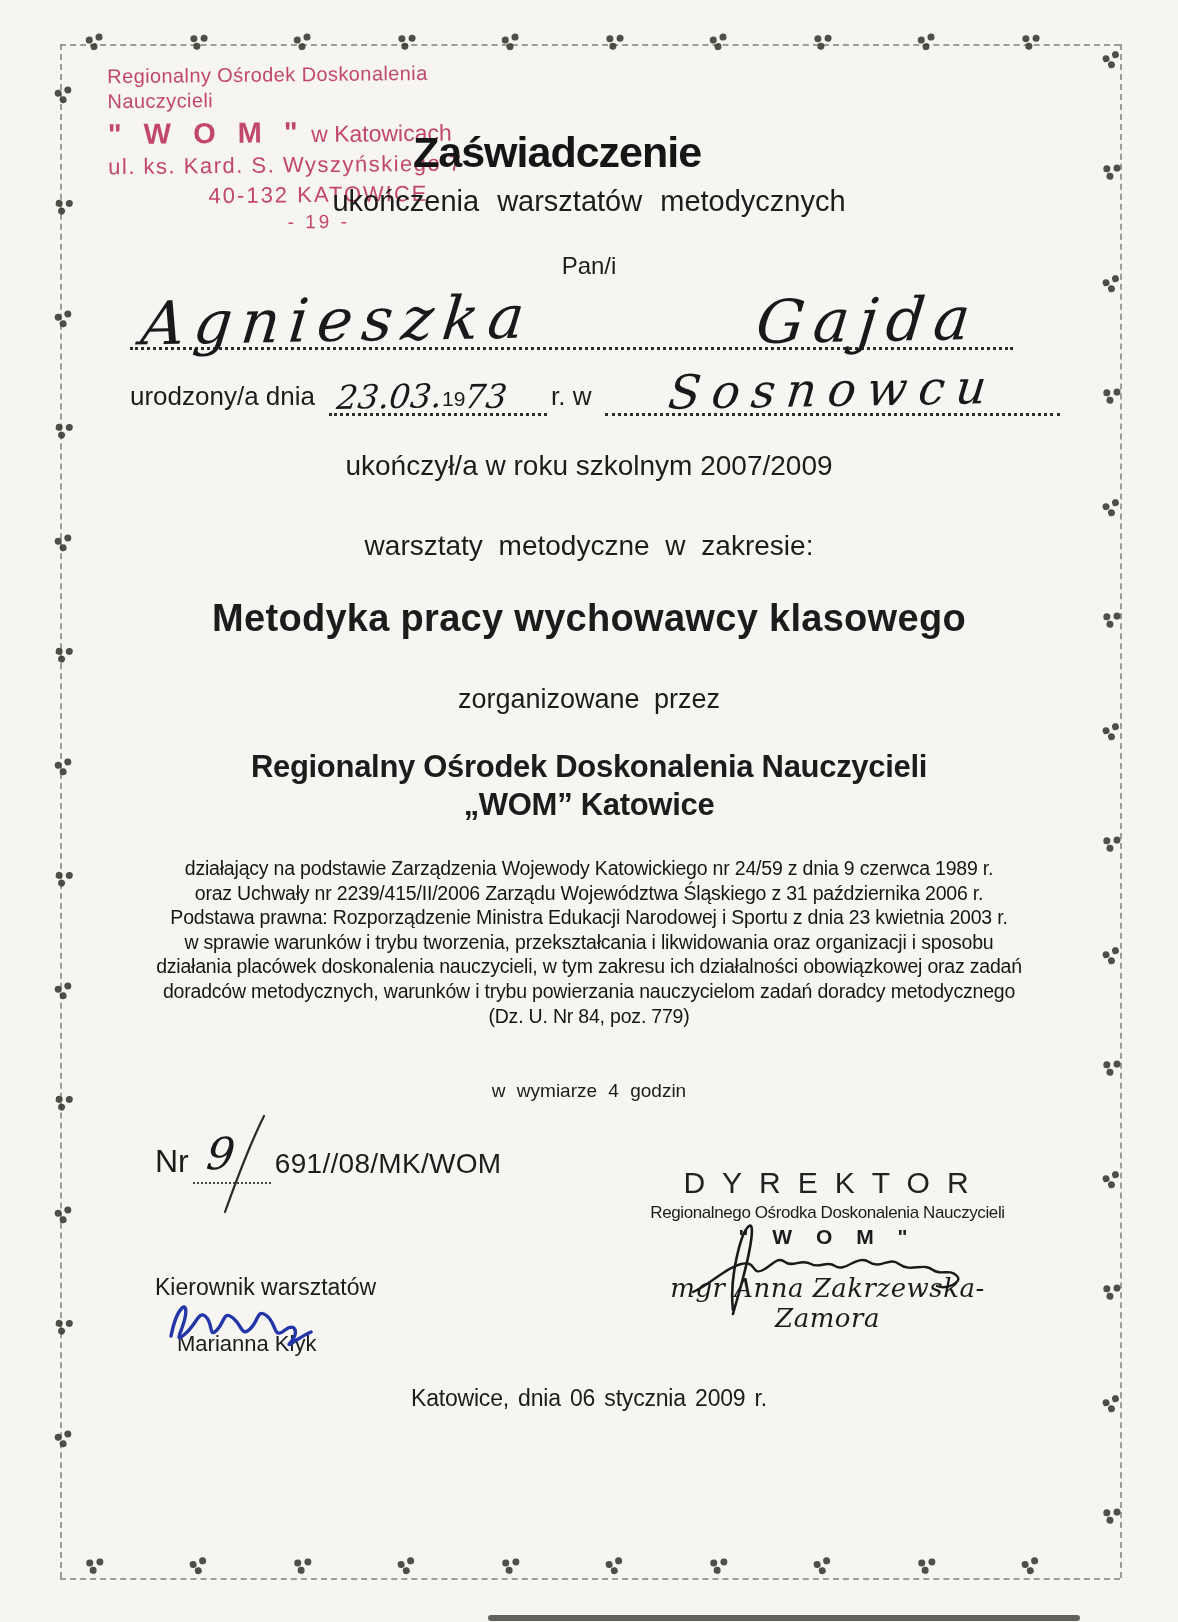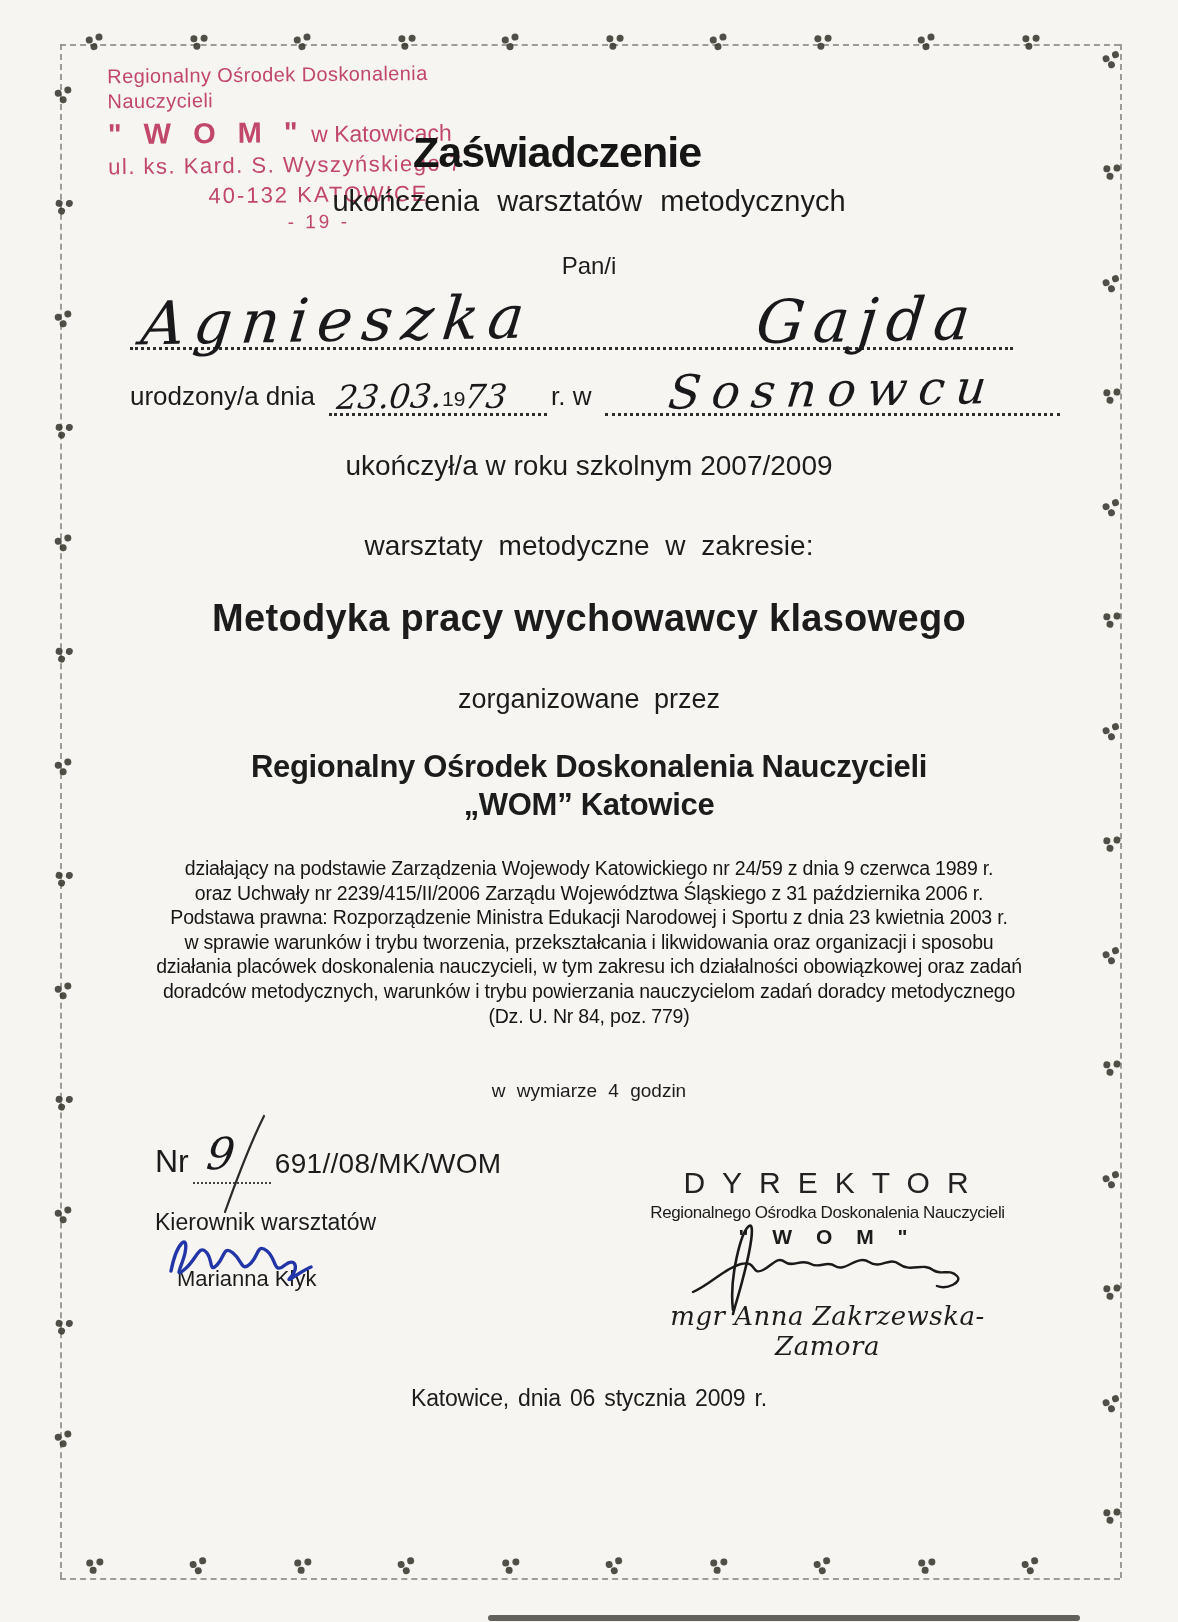--- a/index.html
+++ b/index.html
@@ -69,30 +69,30 @@
   .legal{top:856px;font-size:19.5px;line-height:24.6px;letter-spacing:-.2px;color:#161616;}
   .duration{top:1080px;font-size:19px;word-spacing:6px;}
   
   .nr-row{position:absolute;left:155px;top:1138px;display:flex;align-items:flex-end;height:46px;}
   .nr-label{font-size:32px;padding-bottom:4px;}
   .nr-hw-box{position:relative;width:78px;height:56px;margin:0 4px;border-bottom:2px dotted #444;}
   .nr-hw-box .hw{position:absolute;left:14px;top:2px;font-size:44px;}
   .nr-slash{position:absolute;left:28px;top:-12px;}
   .nr-rest{font-size:28px;padding-bottom:4px;letter-spacing:.3px;margin-top:40px;}
   
-  .left-sig{position:absolute;left:155px;top:1209px;}
+  .left-sig{position:absolute;left:155px;top:1274px;}
   .left-sig .role{font-size:23px;}
   .left-sig .sig-svg{position:absolute;left:8px;top:18px;}
   .left-sig .person{font-size:22px;margin:30px 0 0 22px;}
   .right-sig{position:absolute;left:640px;top:1166px;width:375px;text-align:center;}
   .right-sig .dyr{font-size:30px;letter-spacing:17px;padding-left:14px;color:#222;}
   .right-sig .sub{font-size:17px;letter-spacing:-.4px;margin-top:3px;}
   .right-sig .womq{font-size:21px;font-weight:bold;letter-spacing:9px;margin-top:2px;}
   .right-sig .sig-svg{position:absolute;left:45px;top:52px;}
-  .right-sig .person{font-family:"DejaVu Serif", serif;font-style:italic;font-size:26px;margin-top:52px;letter-spacing:.5px;}
+  .right-sig .person{font-family:"DejaVu Serif", serif;font-style:italic;font-size:26px;margin-top:24px;letter-spacing:.5px;}
   .footer-line{top:1385px;font-size:23px;letter-spacing:-.2px;word-spacing:3px;}
   
   .scan-strip{
     position:absolute;left:488px;top:1615px;width:592px;height:6px;
     background:#3f3d36;border-radius:3px;opacity:.8;filter:blur(.4px);
   }
 </style>
 </head>
 <body>
 

